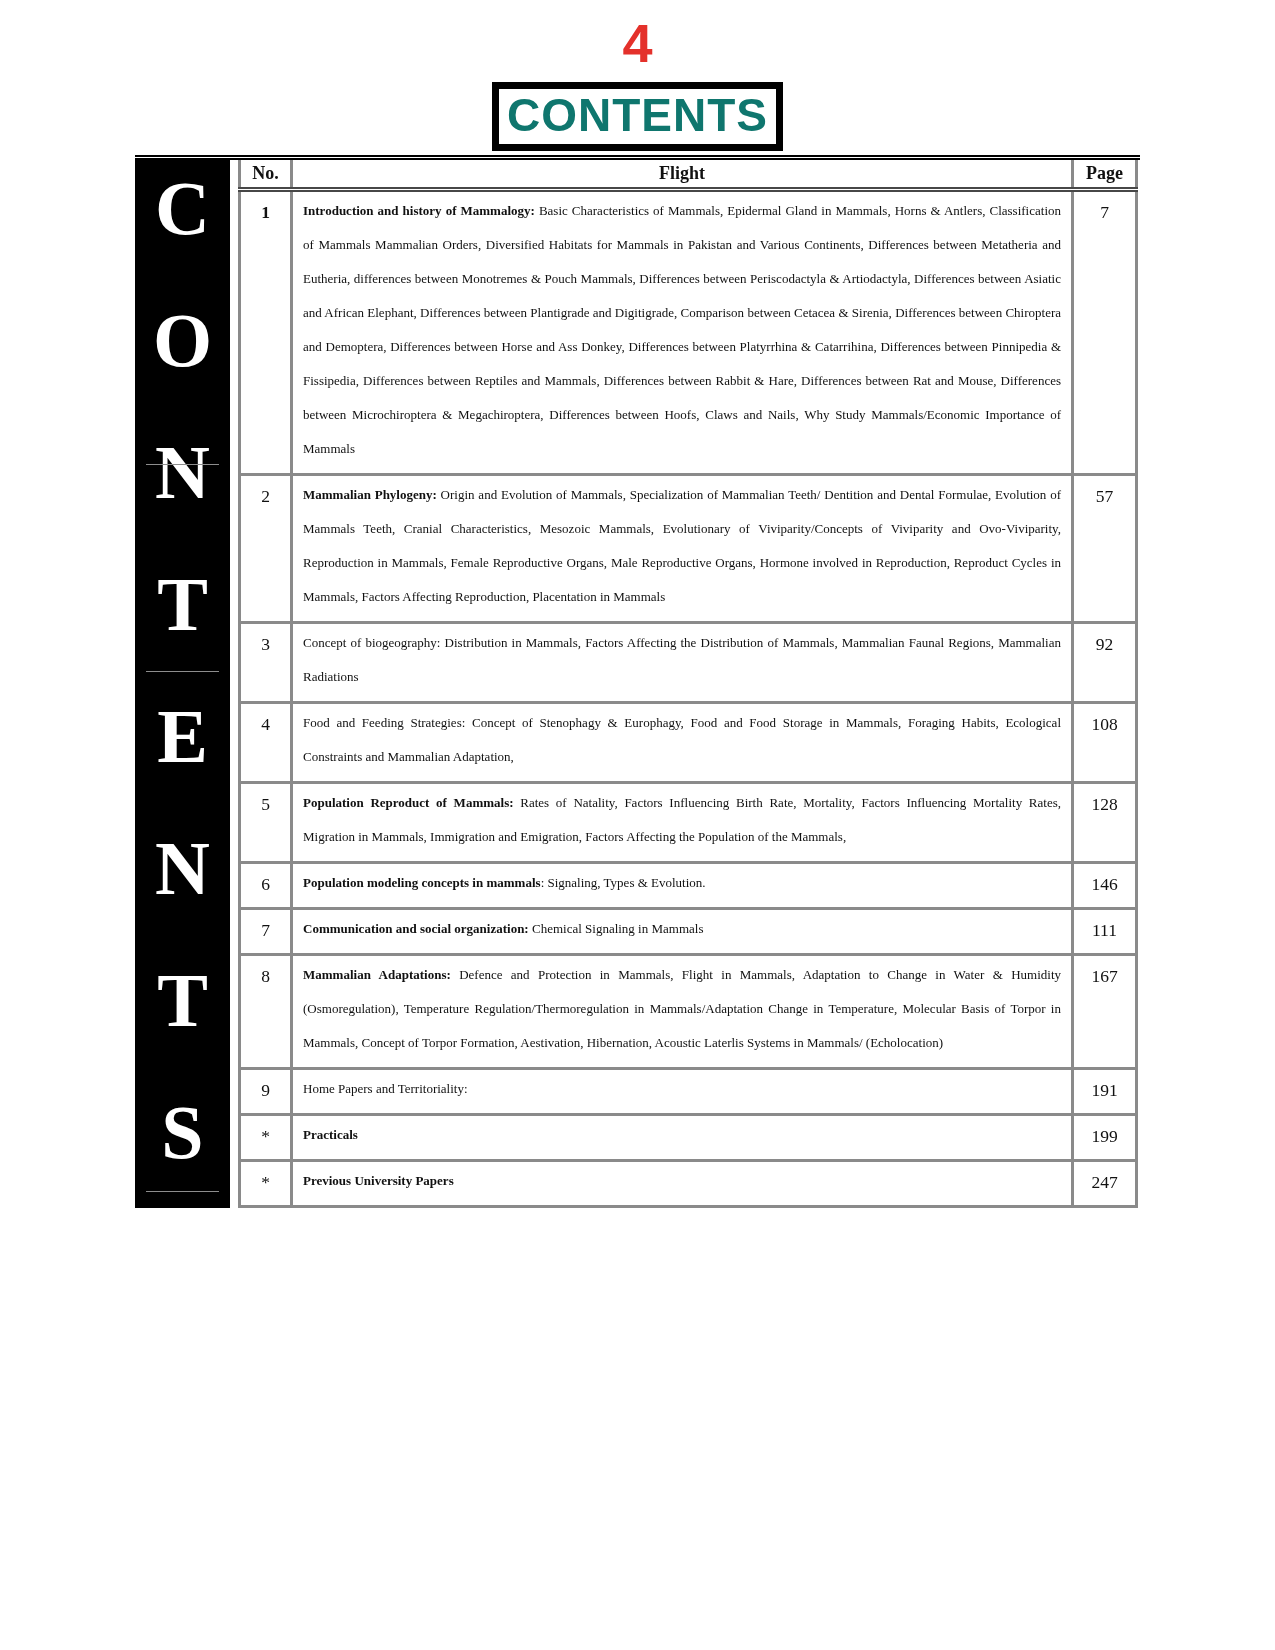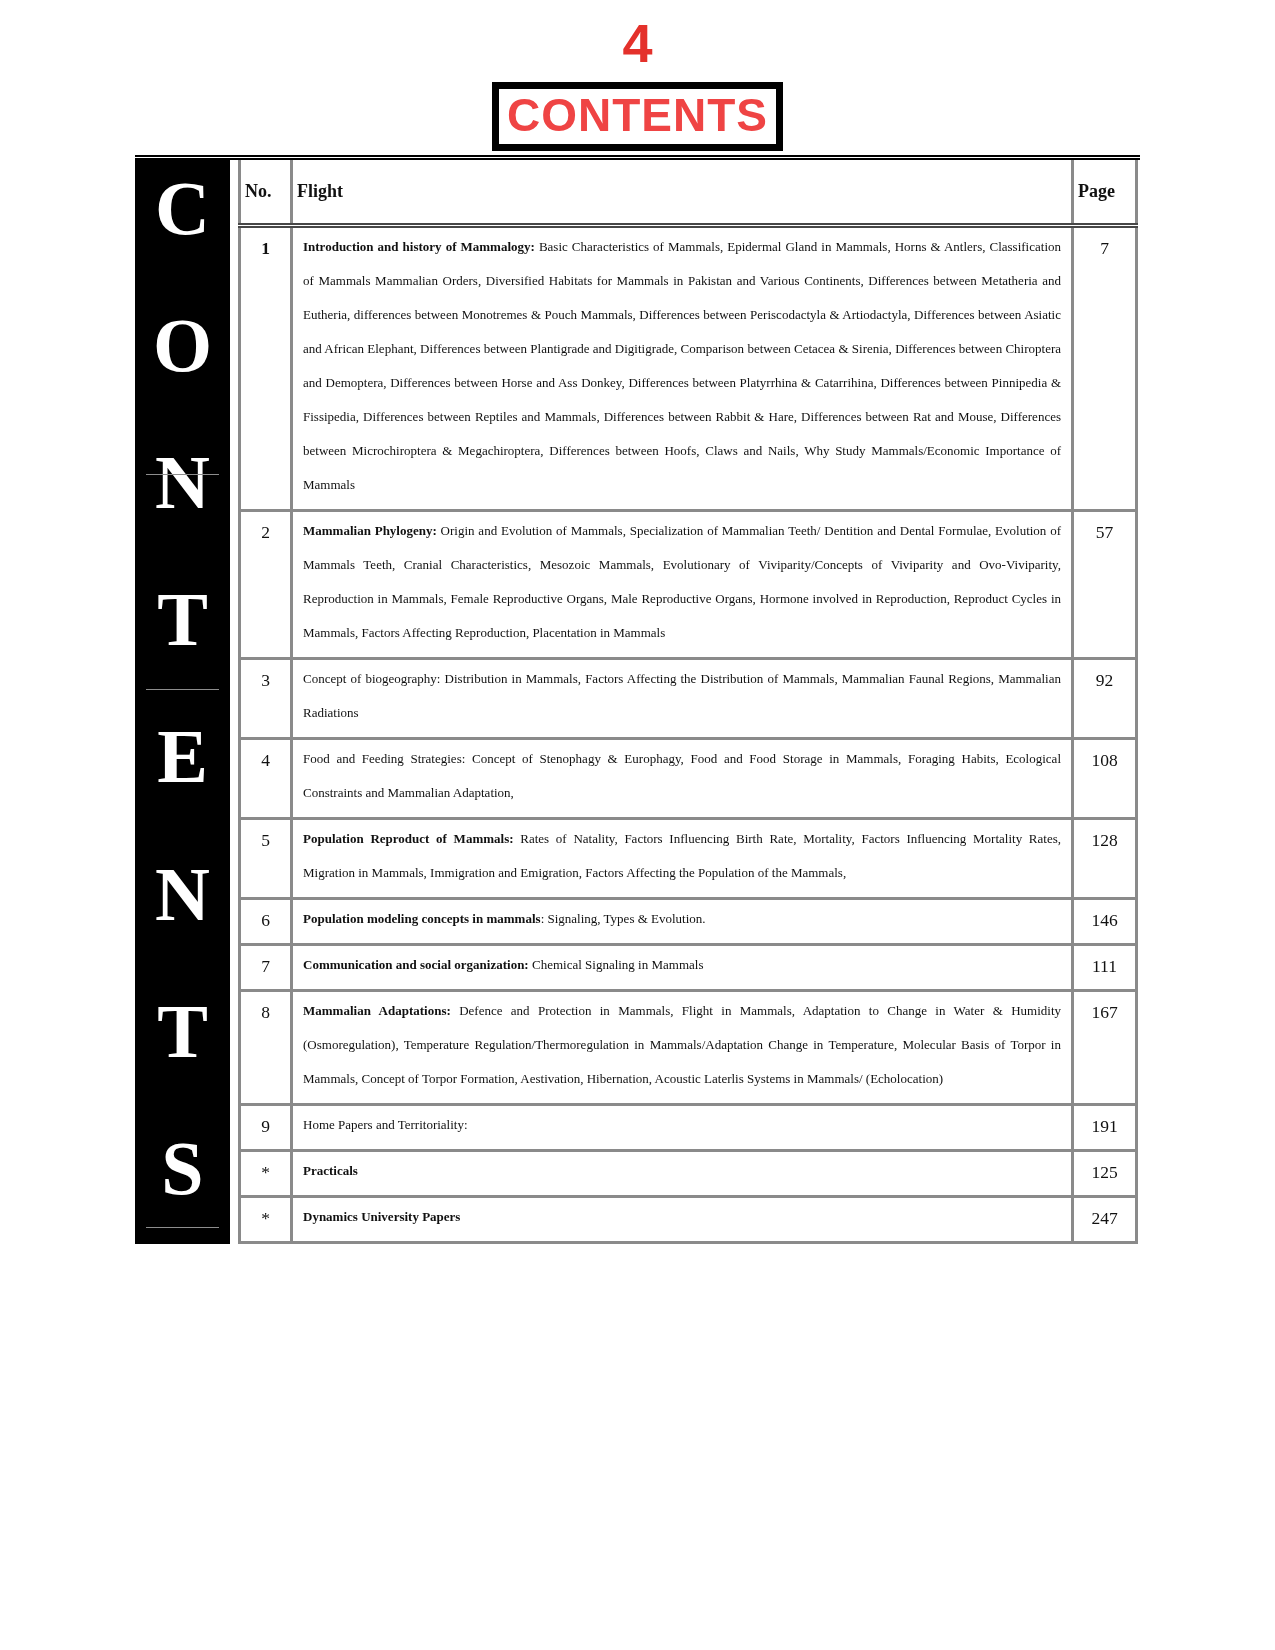--- a/index.html
+++ b/index.html
@@ -19,21 +19,21 @@
     padding-top: 16px;
   }
   .title-row { display: flex; justify-content: center; margin-top: 12px; margin-bottom: 4px; }
   .title-box {
     border: 7px solid #000;
     padding: 1px 8px 3px 8px;
     font-family: "Liberation Sans", sans-serif;
     font-weight: 900;
     font-size: 46px;
     letter-spacing: 1px;
-    color: #ef4444;
+    color: #0f766e;
     line-height: 1.1;
     background: #fff;
   }
   .content {
     width: 1005px;
     margin: 0 auto;
   }
   .toc-outer {
     border-top: 5px double #000;
     display: flex;
@@ -77,22 +77,22 @@
   table.toc col.c-page { width: 64px; }
   table.toc th, table.toc td {
     border: 3px solid #8a8a8a;
     vertical-align: top;
   }
   table.toc th {
     border-top: none;
     border-bottom: 5px double #474747;
     font-size: 18px;
     font-weight: bold;
-    text-align: left;
-    padding: 20px 4px;
+    text-align: center;
+    padding: 2px 4px;
     line-height: 1.3;
   }
   td.col-no {
     text-align: center;
     font-size: 17.5px;
     padding-top: 4px;
     line-height: 32px;
   }
   td.col-no.bold { font-weight: bold; }
   td.col-topic {
@@ -190,24 +190,24 @@
             <td class="col-page">167</td>
           </tr>
           <tr>
             <td class="col-no">9</td>
             <td class="col-topic">Home Papers and Territoriality:</td>
             <td class="col-page">191</td>
           </tr>
           <tr>
             <td class="col-no">*</td>
             <td class="col-topic"><b>Practicals</b></td>
-            <td class="col-page">125</td>
+            <td class="col-page">199</td>
           </tr>
           <tr>
             <td class="col-no">*</td>
-            <td class="col-topic"><b>Dynamics University Papers</b></td>
+            <td class="col-topic"><b>Previous University Papers</b></td>
             <td class="col-page">247</td>
           </tr>
         </tbody>
     </table>
 
   </div>
 </div>
 
 </body></html>

